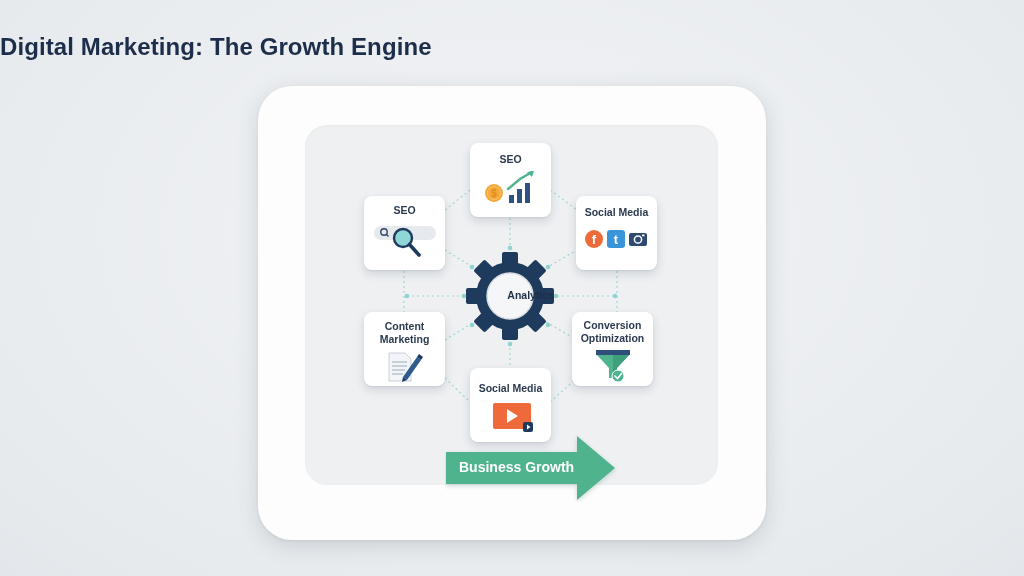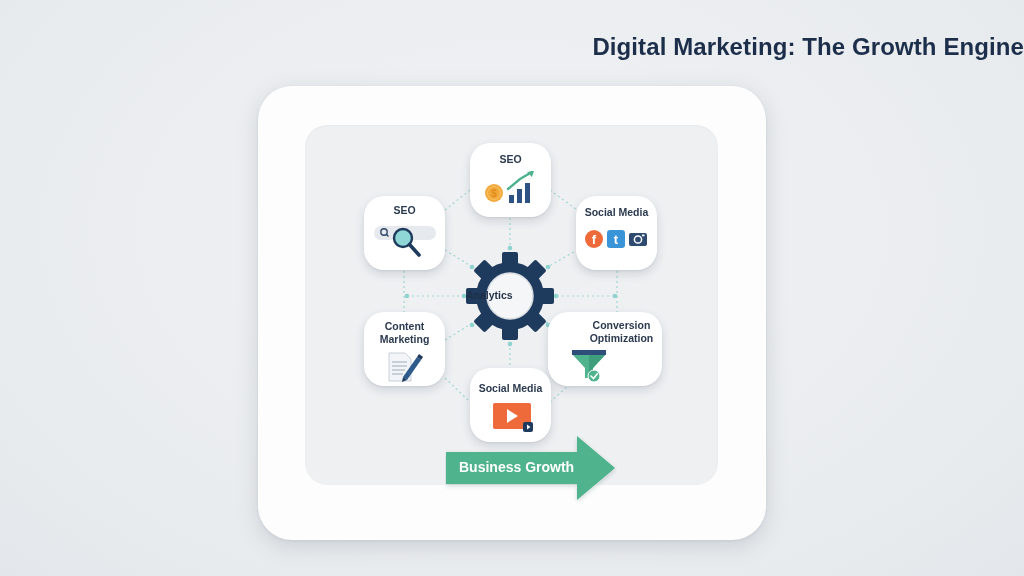--- a/index.html
+++ b/index.html
@@ -2,46 +2,46 @@
 <html><head>
 <meta charset="utf-8">
 <style>
   html, body { margin:0; padding:0; }
   body {
     width:1024px; height:576px; overflow:hidden; position:relative;
     background: radial-gradient(ellipse at 50% 40%, #f1f3f5 0%, #e9ecef 70%, #e3e7eb 100%);
     font-family: "Liberation Sans", sans-serif;
   }
   .title {
-    position:absolute; left:0; width:1024px; top:33px; text-align:right;
+    position:absolute; left:0; width:1024px; top:33px; text-align:left;
     font-size:24px; font-weight:bold; color:#1c2e4a; letter-spacing:0.1px;
   }
   .outer-card {
     position:absolute; left:258px; top:86px; width:508px; height:454px;
     background:#fdfdfd; border-radius:34px;
     box-shadow: 0 6px 22px rgba(60,75,95,0.18), 0 1px 3px rgba(60,75,95,0.08);
   }
   .inner-panel {
     position:absolute; left:305px; top:125px; width:413px; height:360px;
     background:#eef0f2; border-radius:22px;
     box-shadow: inset 0 1px 3px rgba(0,0,0,0.03);
   }
   svg.connectors { position:absolute; left:0; top:0; width:1024px; height:576px; pointer-events:none; }
   .node {
-    position:absolute; width:81px; height:74px; background:#ffffff; border-radius:20px;
+    position:absolute; width:81px; height:74px; background:#ffffff; border-radius:8px;
     box-shadow: 0 4px 10px rgba(50,65,90,0.16), 0 1px 2px rgba(50,65,90,0.08);
     text-align:center;
   }
   .node .label {
     display:block; font-size:10.5px; font-weight:bold; color:#2b3a4f; line-height:13px;
   }
   .node .icon { position:absolute; left:0; width:81px; display:flex; justify-content:center; }
   .gear-wrap { position:absolute; left:466px; top:252px; width:88px; height:88px; }
   .gear-label {
-    position:absolute; left:0; top:37px; width:88px; text-align:left;
+    position:absolute; left:0; top:37px; width:88px; text-align:right;
     font-size:10.5px; font-weight:bold; color:#1f2f45;
   }
   .arrow-wrap { position:absolute; left:437px; top:434px; width:172px; height:68px;margin-left:8px; }
   .arrow-label {
     position:absolute; left:14px; top:25px; font-size:14px; font-weight:bold; color:#ffffff;
   }
 </style>
 </head>
 <body>
 
@@ -147,21 +147,21 @@
       <line x1="9" y1="16" x2="24" y2="16" stroke="#aab6c4" stroke-width="1.2"></line>
       <line x1="9" y1="20" x2="22" y2="20" stroke="#aab6c4" stroke-width="1.2"></line>
       <line x1="9" y1="24" x2="20" y2="24" stroke="#aab6c4" stroke-width="1.2"></line>
       <path d="M20 27 L34 7 L38 10 L24 30 Z" fill="#2e5a8c"></path>
       <path d="M34 7 L36 4 L40 7 L38 10 Z" fill="#1e3a5c"></path>
       <path d="M20 27 L24 30 L19 32 Z" fill="#1e3a5c"></path>
     </svg>
   </div>
 </div>
 
-<div class="node" style="left:548px; top:312px;padding-left:33px;">
+<div class="node" style="left:572px; top:312px;">
   <span class="label" style="margin-top:7px;">Conversion</span>
   <span class="label">Optimization</span>
   <div class="icon" style="top:36px;">
     <svg width="40" height="36" viewBox="0 0 40 36">
       <rect x="3" y="2" width="34" height="5" fill="#2e4f7a"></rect>
       <path d="M4 7 H36 L24 20 V30 H16 V20 Z" fill="#4fb38e"></path>
       <path d="M20 7 H36 L24 20 V30 H20 Z" fill="#3f9e7c"></path>
       <circle cx="25" cy="28" r="6" fill="#4fb38e" stroke="#ffffff" stroke-width="1"></circle>
       <polyline points="22,28 24.5,30.5 28.5,25.5" fill="none" stroke="#ffffff" stroke-width="1.6" stroke-linecap="round"></polyline>
     </svg>

